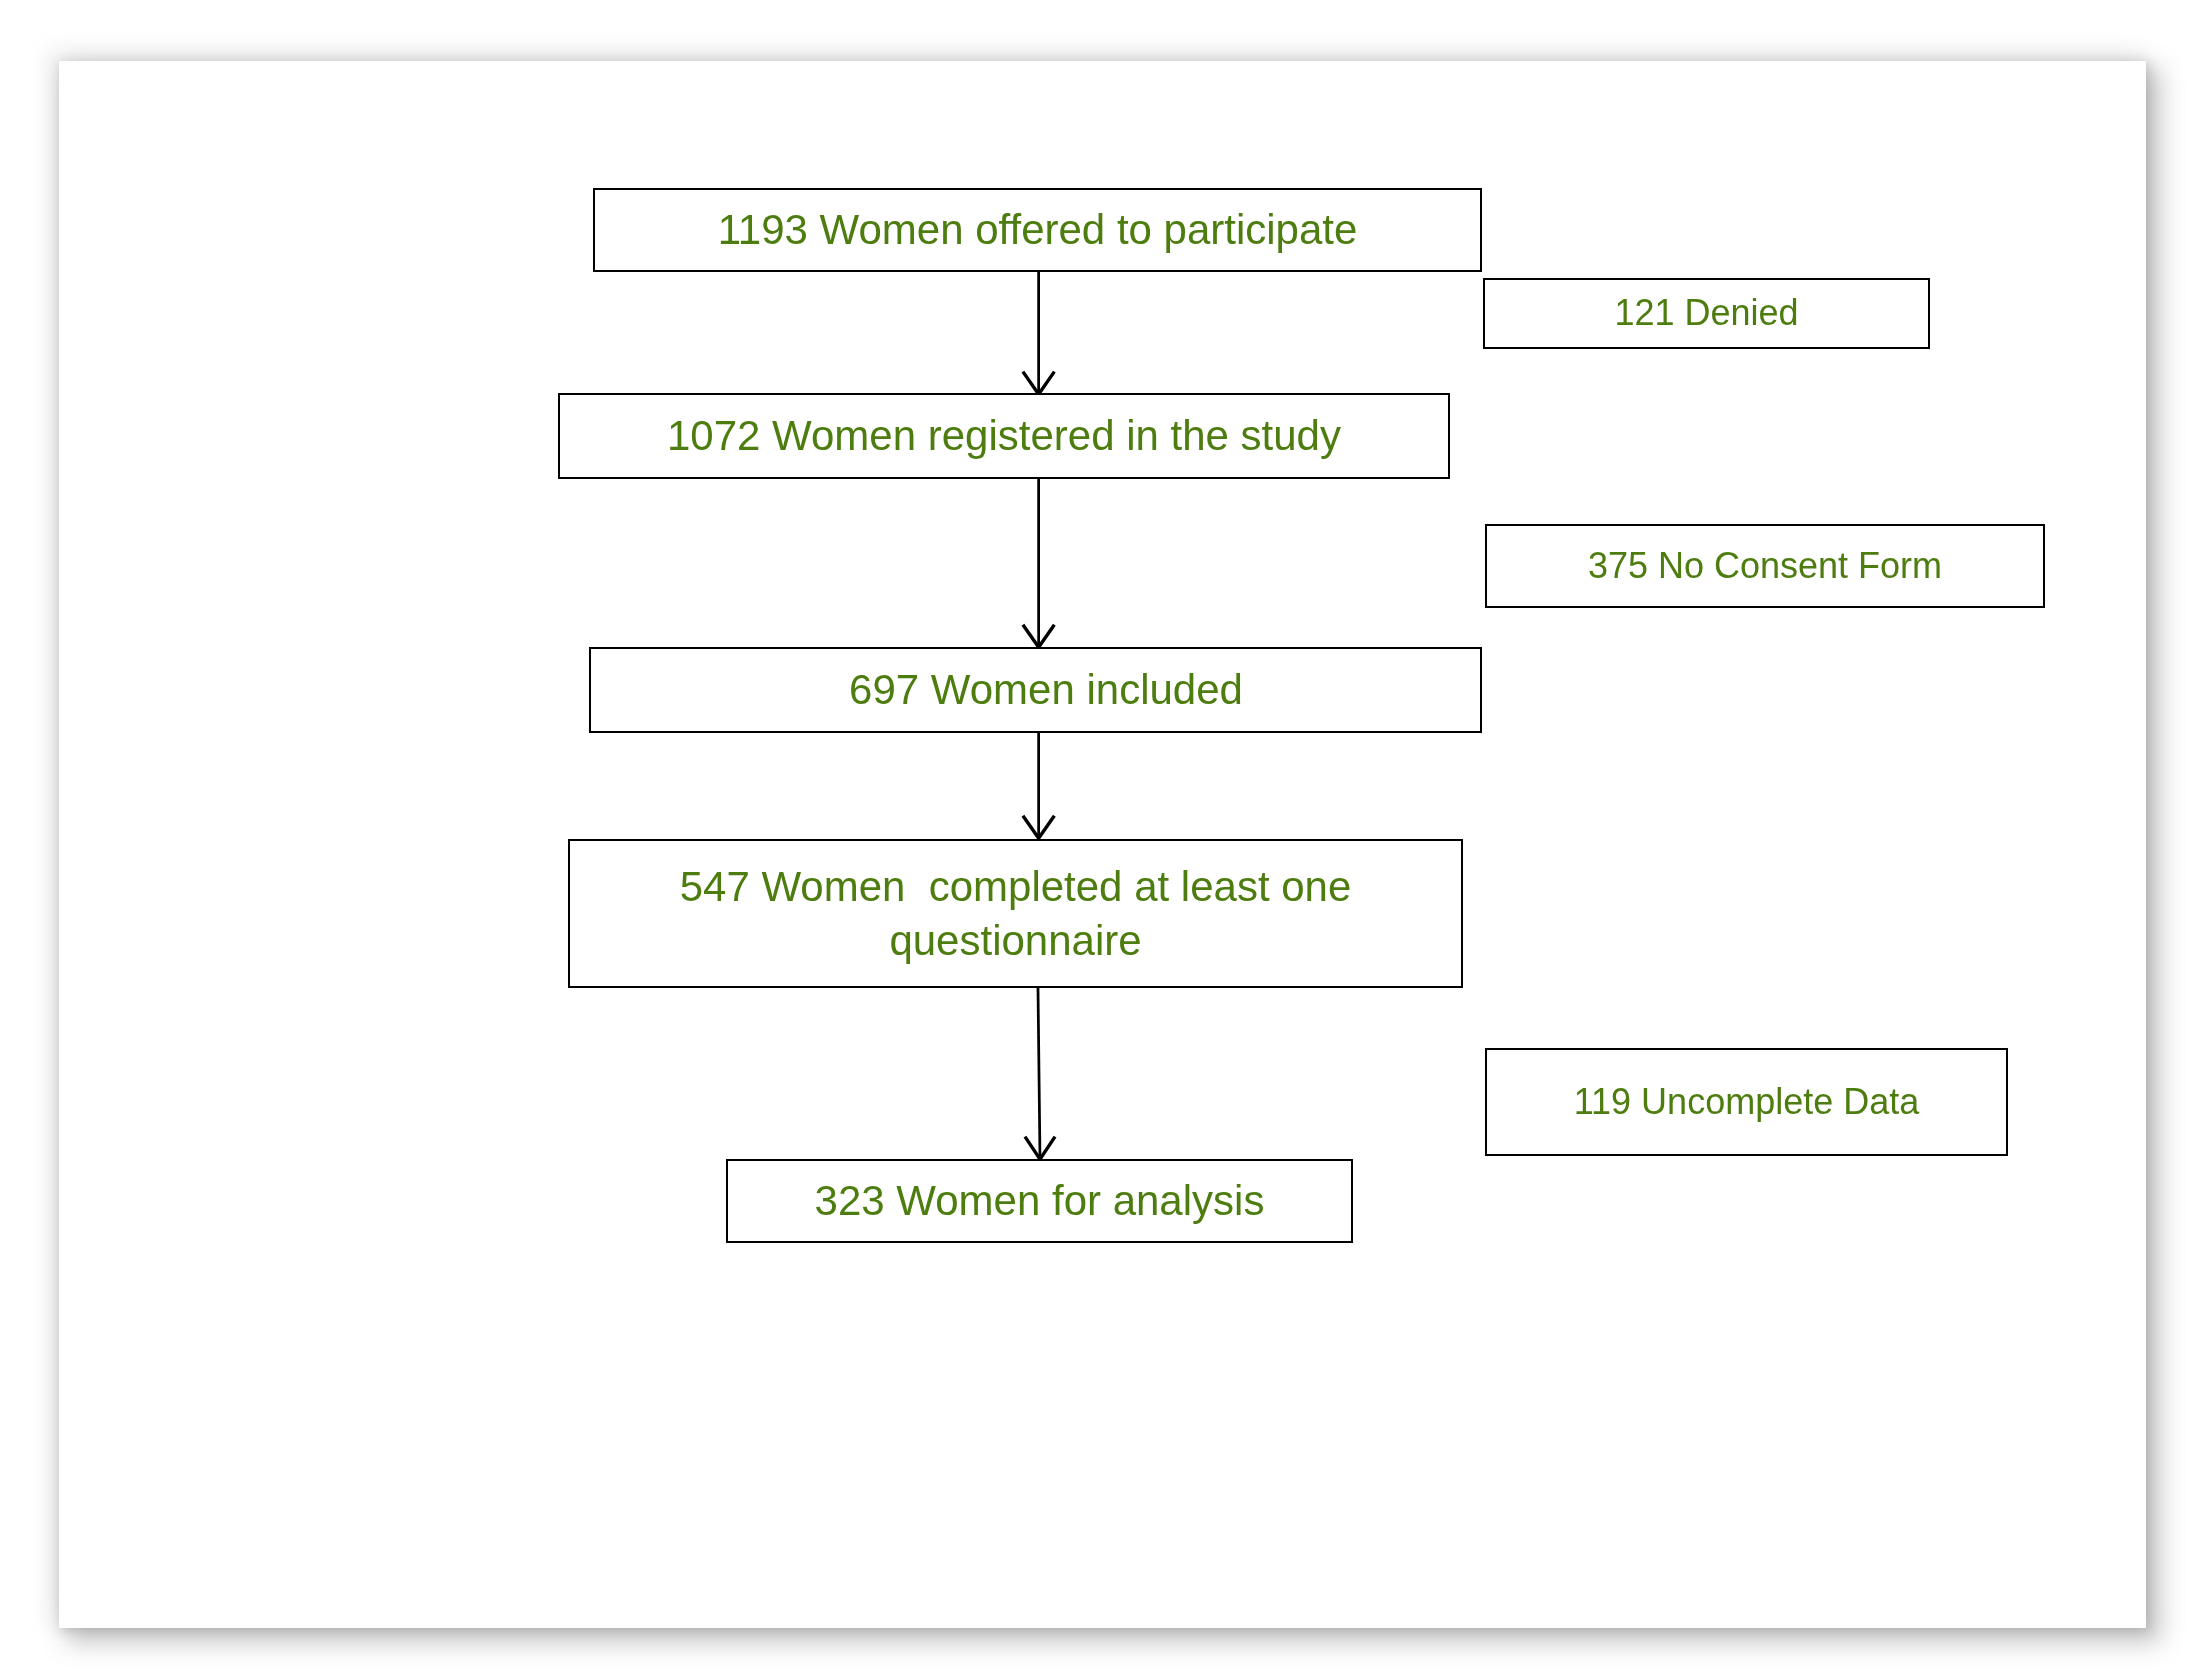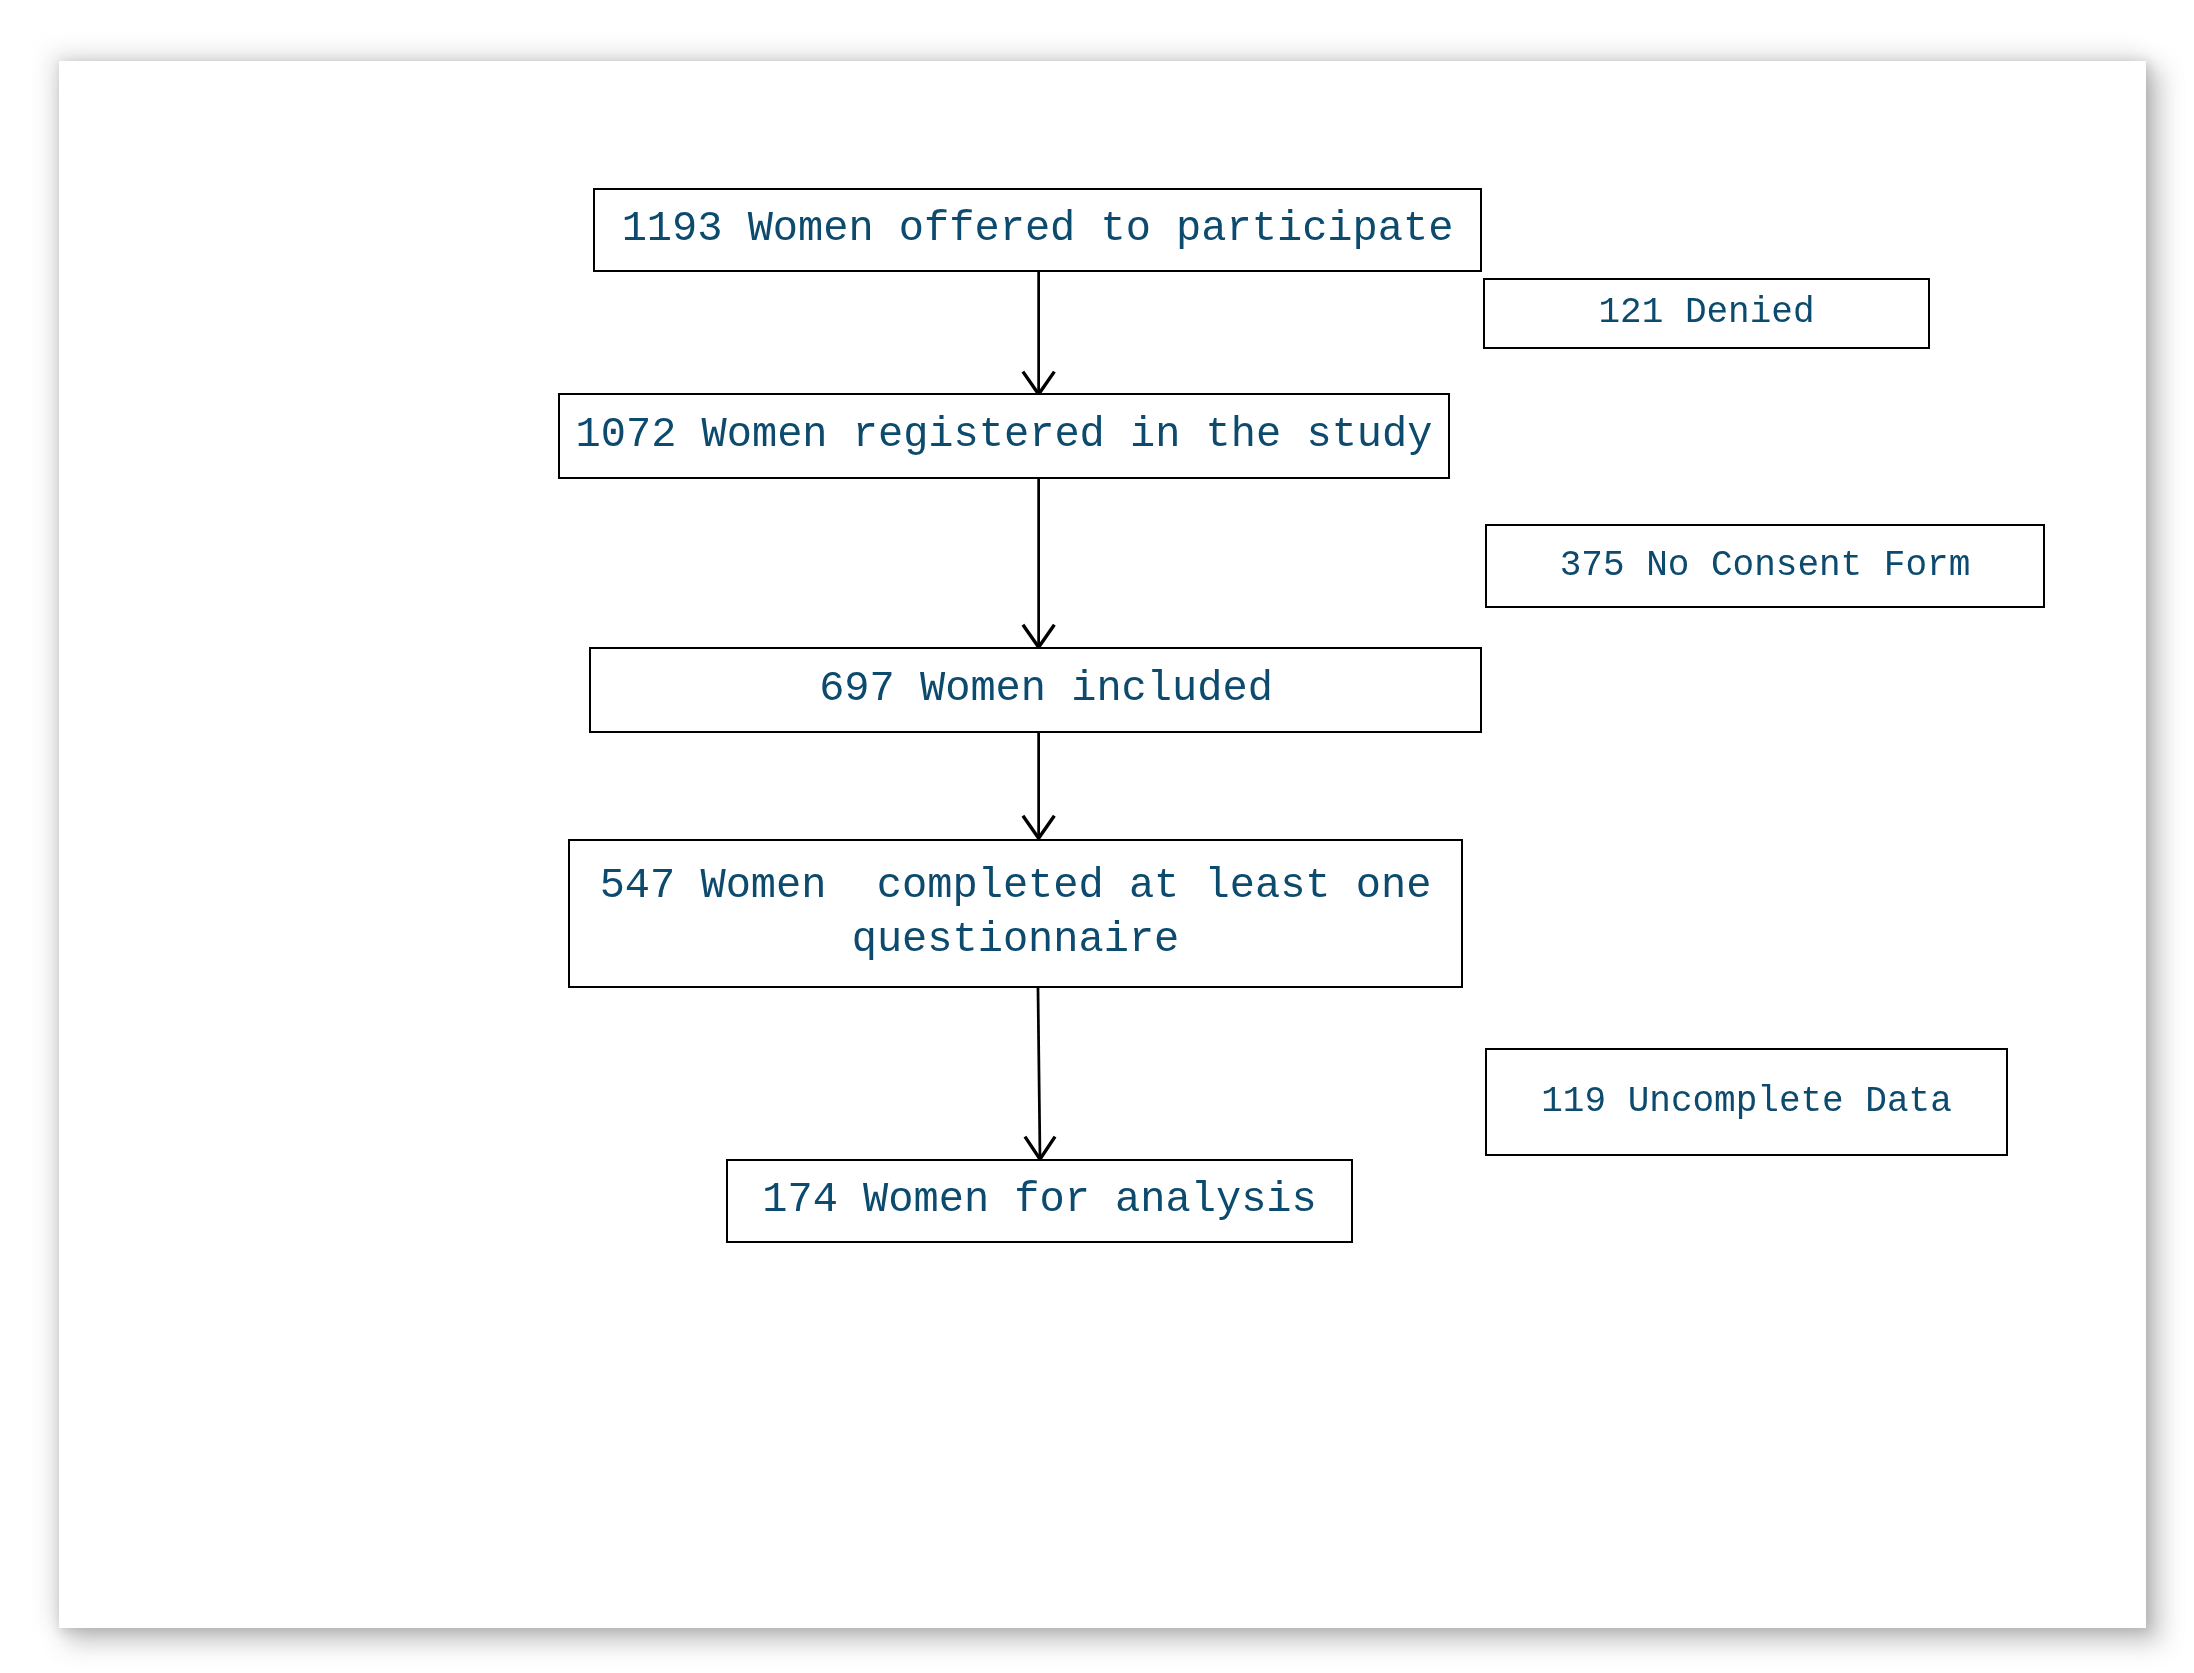--- a/index.html
+++ b/index.html
@@ -47,22 +47,22 @@
   
   .node {
     position: absolute;
     box-sizing: border-box;
     background: #ffffff;
     border: 2.1px solid #000000;
     display: flex;
     align-items: center;
     justify-content: center;
     text-align: center;
-    color: #0c4a6e;
-    font-family: Liberation Mono, monospace;
+    color: #4d7c0f;
+    font-family: Liberation Sans, sans-serif;
     font-weight: 400;
     line-height: 1.28;
     white-space: pre-wrap;
   }
   .node.main   { font-size: 42px; }
   .node.aside  { font-size: 36px; }
 
   
   #node-offered     { left: 593px;  top: 188px;  width: 889px; height: 84px; }
   #node-registered  { left: 558px;  top: 393px;  width: 892px; height: 86px; }
@@ -119,21 +119,21 @@
 
     <div class="node main" id="node-offered">1193 Women offered to participate</div>
 
     <div class="node main" id="node-registered">1072 Women registered in the study</div>
 
     <div class="node main" id="node-included">697 Women included</div>
 
     <div class="node main" id="node-completed">547 Women  completed at least one
 questionnaire</div>
 
-    <div class="node main" id="node-analysis">174 Women for analysis</div>
+    <div class="node main" id="node-analysis">323 Women for analysis</div>
 
     <div class="node aside" id="node-denied">121 Denied</div>
 
     <div class="node aside" id="node-noconsent">375 No Consent Form</div>
 
     <div class="node aside" id="node-uncomplete">119 Uncomplete Data</div>
 
   </div>
 </div>
 

